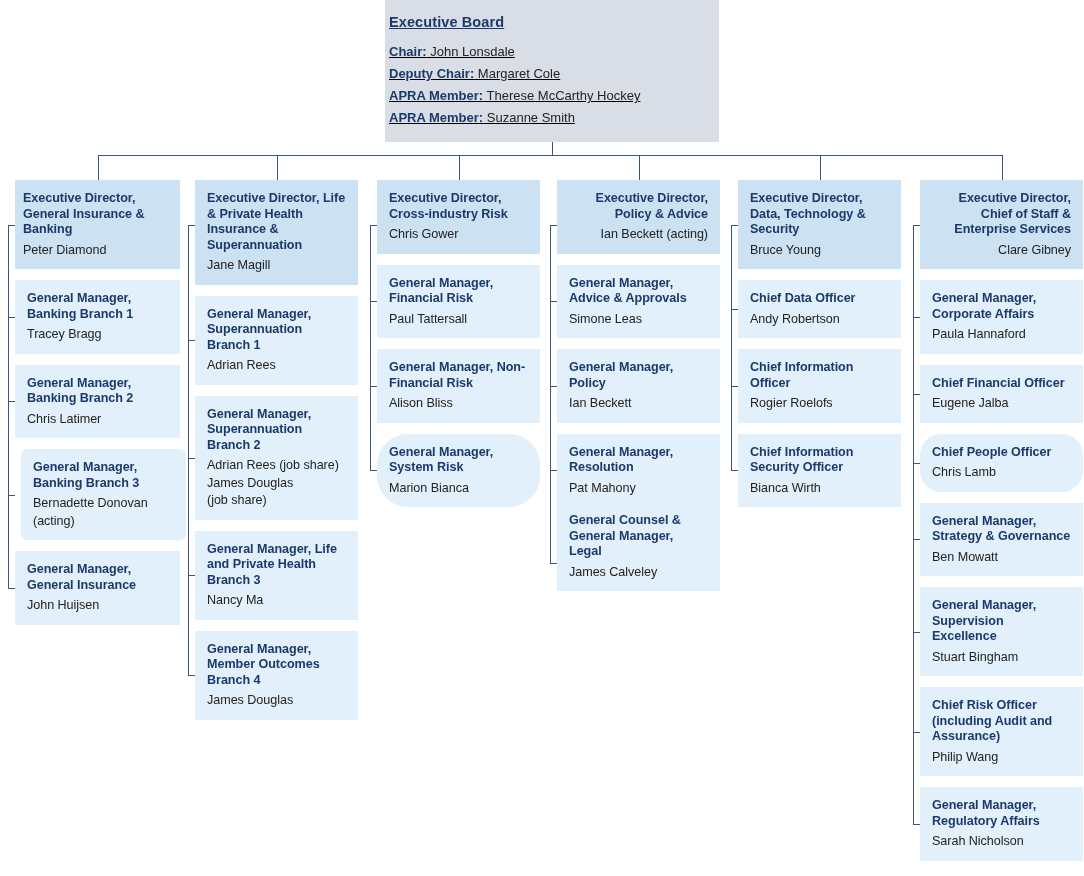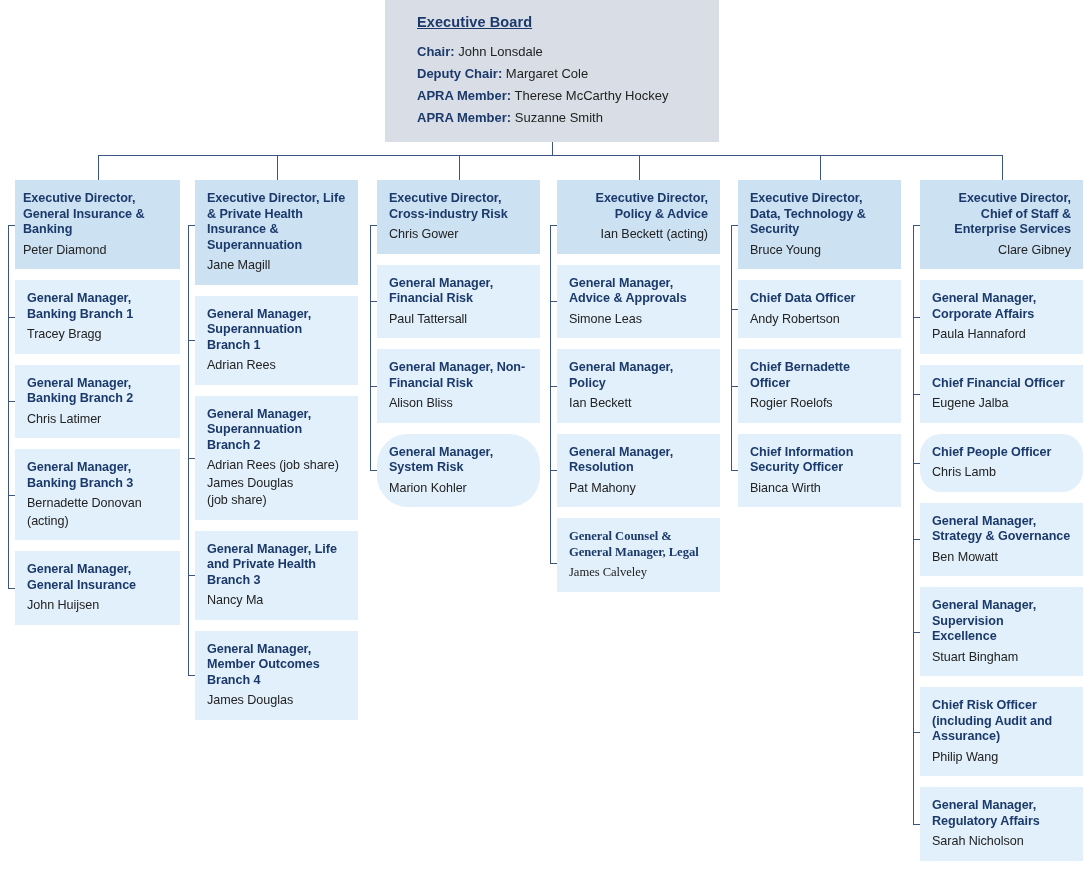--- a/index.html
+++ b/index.html
@@ -17,21 +17,22 @@
 
   
   #board {
     position: absolute;
     left: 385px;
     top: 0px;
     width: 334px;
     height: 142px;
     background: #d9dee6;
     box-sizing: border-box;
-    padding: 14px 16px 0 32px;
+    padding: 14px 16px 0 4px;
+    text-decoration: underline;
   }
   #board .board-title {
     font-size: 14.5px;
     font-weight: bold;
     color: #1b3a6b;
     text-decoration: underline;
     letter-spacing: .1px;
     margin-bottom: 11px;
   }
   #board .board-row {
@@ -151,21 +152,21 @@
         <div class="person">
           <div>Tracey Bragg</div>
         </div>
       </div>
       <div class="card" style="width: 165px; left: 15px; top: 364.5px;">
         <div class="role">General Manager, Banking Branch 2</div>
         <div class="person">
           <div>Chris Latimer</div>
         </div>
       </div>
-      <div class="card" style="width: 165px; left: 15px; top: 449px;">
+      <div class="card" style="width: 165px; left: 21px; top: 449px; border-radius: 6px;">
         <div class="role">General Manager, Banking Branch 3</div>
         <div class="person">
           <div>Bernadette Donovan</div>
           <div>(acting)</div>
         </div>
       </div>
       <div class="card" style="width: 165px; left: 15px; top: 551px;">
         <div class="role">General Manager, General Insurance</div>
         <div class="person">
           <div>John Huijsen</div>
@@ -221,21 +222,21 @@
       </div>
       <div class="card" style="width: 163px; left: 377px; top: 349px;">
         <div class="role">General Manager, Non-Financial Risk</div>
         <div class="person">
           <div>Alison Bliss</div>
         </div>
       </div>
       <div class="card" style="width: 163px; left: 377px; top: 433.5px; border-radius: 31px;">
         <div class="role">General Manager, System Risk</div>
         <div class="person">
-          <div>Marion Kohler</div>
+          <div>Marion Bianca</div>
         </div>
       </div>
     </div>
     <div>
       <div class="card head" style="width: 163px; left: 557px; top: 180px; text-align: right;">
         <div class="role">Executive Director, Policy &amp; Advice</div>
         <div class="person">
           <div>Ian Beckett (acting)</div>
         </div>
       </div>
@@ -250,42 +251,42 @@
         <div class="person">
           <div>Ian Beckett</div>
         </div>
       </div>
       <div class="card" style="width: 163px; left: 557px; top: 433.5px;">
         <div class="role">General Manager, Resolution</div>
         <div class="person">
           <div>Pat Mahony</div>
         </div>
       </div>
-      <div class="card" style="width: 163px; left: 557px; top: 518px; font-family: Liberation Serif, serif;">
+      <div class="card" style="width: 163px; left: 557px; top: 502px;">
         <div class="role">General Counsel &amp; General Manager, Legal</div>
         <div class="person">
           <div>James Calveley</div>
         </div>
       </div>
     </div>
     <div>
       <div class="card head" style="width: 163px; left: 738px; top: 180px;">
         <div class="role">Executive Director, Data, Technology &amp; Security</div>
         <div class="person">
           <div>Bruce Young</div>
         </div>
       </div>
       <div class="card" style="width: 163px; left: 738px; top: 280px;">
         <div class="role">Chief Data Officer</div>
         <div class="person">
           <div>Andy Robertson</div>
         </div>
       </div>
       <div class="card" style="width: 163px; left: 738px; top: 349px;">
-        <div class="role">Chief Bernadette Officer</div>
+        <div class="role">Chief Information Officer</div>
         <div class="person">
           <div>Rogier Roelofs</div>
         </div>
       </div>
       <div class="card" style="width: 163px; left: 738px; top: 433.5px;">
         <div class="role">Chief Information Security Officer</div>
         <div class="person">
           <div>Bianca Wirth</div>
         </div>
       </div>

